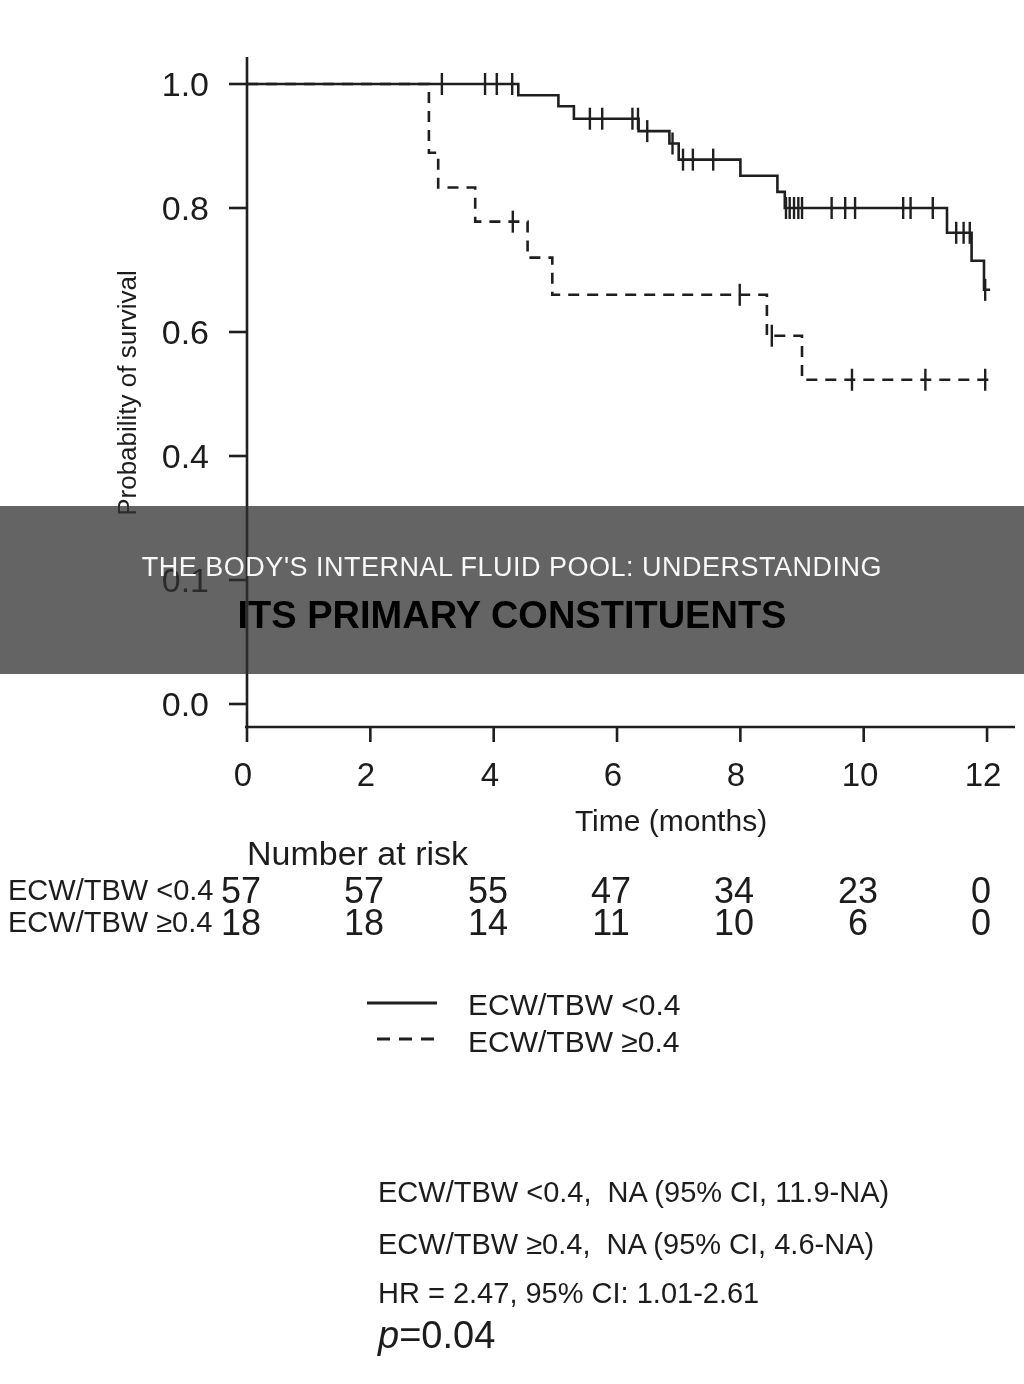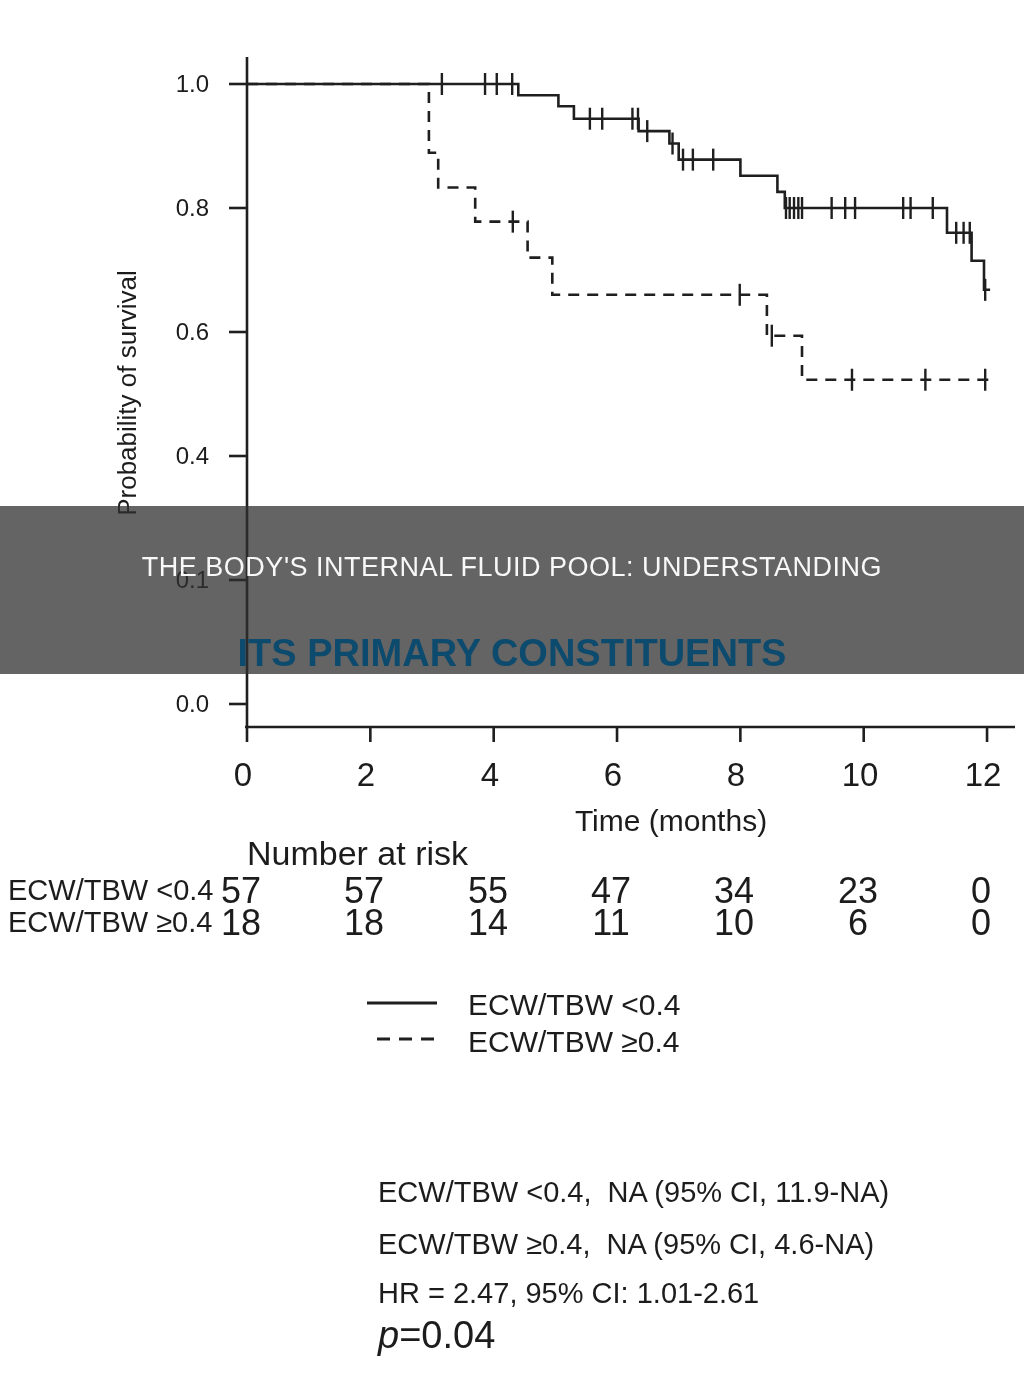--- a/index.html
+++ b/index.html
@@ -4,21 +4,21 @@
 <style>
   html,body{margin:0;padding:0;background:#ffffff;}
   #stage{
     position:relative;width:1024px;height:1384px;background:#ffffff;
     font-family:"Liberation Sans",sans-serif;color:#1c1c1c;overflow:hidden;
   }
   .abs{position:absolute;}
   #chart-svg{position:absolute;left:0;top:0;z-index:1;}
   .txt{position:absolute;z-index:2;color:#1c1c1c;white-space:nowrap;}
   .chart-title{font-size:30px;font-weight:500;text-align:center;}
-  .ytick{width:90px;text-align:right;font-size:24px;line-height:34px;}
+  .ytick{width:90px;text-align:right;font-size:34px;line-height:34px;}
   .xtick{width:88px;text-align:center;font-size:33px;line-height:34px;}
   .axis-title-x{width:800px;text-align:center;font-size:30px;}
   .axis-title-y{transform:translate(-50%,-50%) rotate(-90deg);font-size:26px;}
   .nar-heading{font-size:34px;}
   .nar-label{font-size:29px;line-height:31px;}
   .nar-value{width:80px;text-align:center;font-size:36px;line-height:31px;}
   .legend-label{font-size:30px;line-height:34px;}
   .stats-line{font-size:29px;line-height:32px;white-space:pre;}
   .p-line{font-size:38px;line-height:40px;}
   .p-italic{font-style:italic;}
@@ -135,16 +135,16 @@
   <div class="txt legend-label" style="left:468px;top:988px;">ECW/TBW &lt;0.4</div>
   <div class="txt legend-label" style="left:468px;top:1025px;">ECW/TBW ≥0.4</div>
 
   <div class="txt stats-line" style="left:378px;top:1176px;">ECW/TBW &lt;0.4,  NA (95% CI, 11.9-NA)</div>
   <div class="txt stats-line" style="left:378px;top:1228px;">ECW/TBW ≥0.4,  NA (95% CI, 4.6-NA)</div>
   <div class="txt stats-line" style="left:378px;top:1277px;">HR = 2.47, 95% CI: 1.01-2.61</div>
   <div class="txt p-line" style="left:378px;top:1315px;"><span class="p-italic">p</span><span>=0.04</span></div>
 
   <div id="banner" style="background: rgba(48, 48, 48, 0.75);">
     <div class="b1" style="color: rgb(248, 248, 248);">THE BODY'S INTERNAL FLUID POOL: UNDERSTANDING</div>
-    <div class="b2" style="color: #0c4a6e; margin-top: 38px;">ITS PRIMARY CONSTITUENTS</div>
+    <div class="b2" style="color: #000000;">ITS PRIMARY CONSTITUENTS</div>
   </div>
 
 </div>
 
 </body></html>

